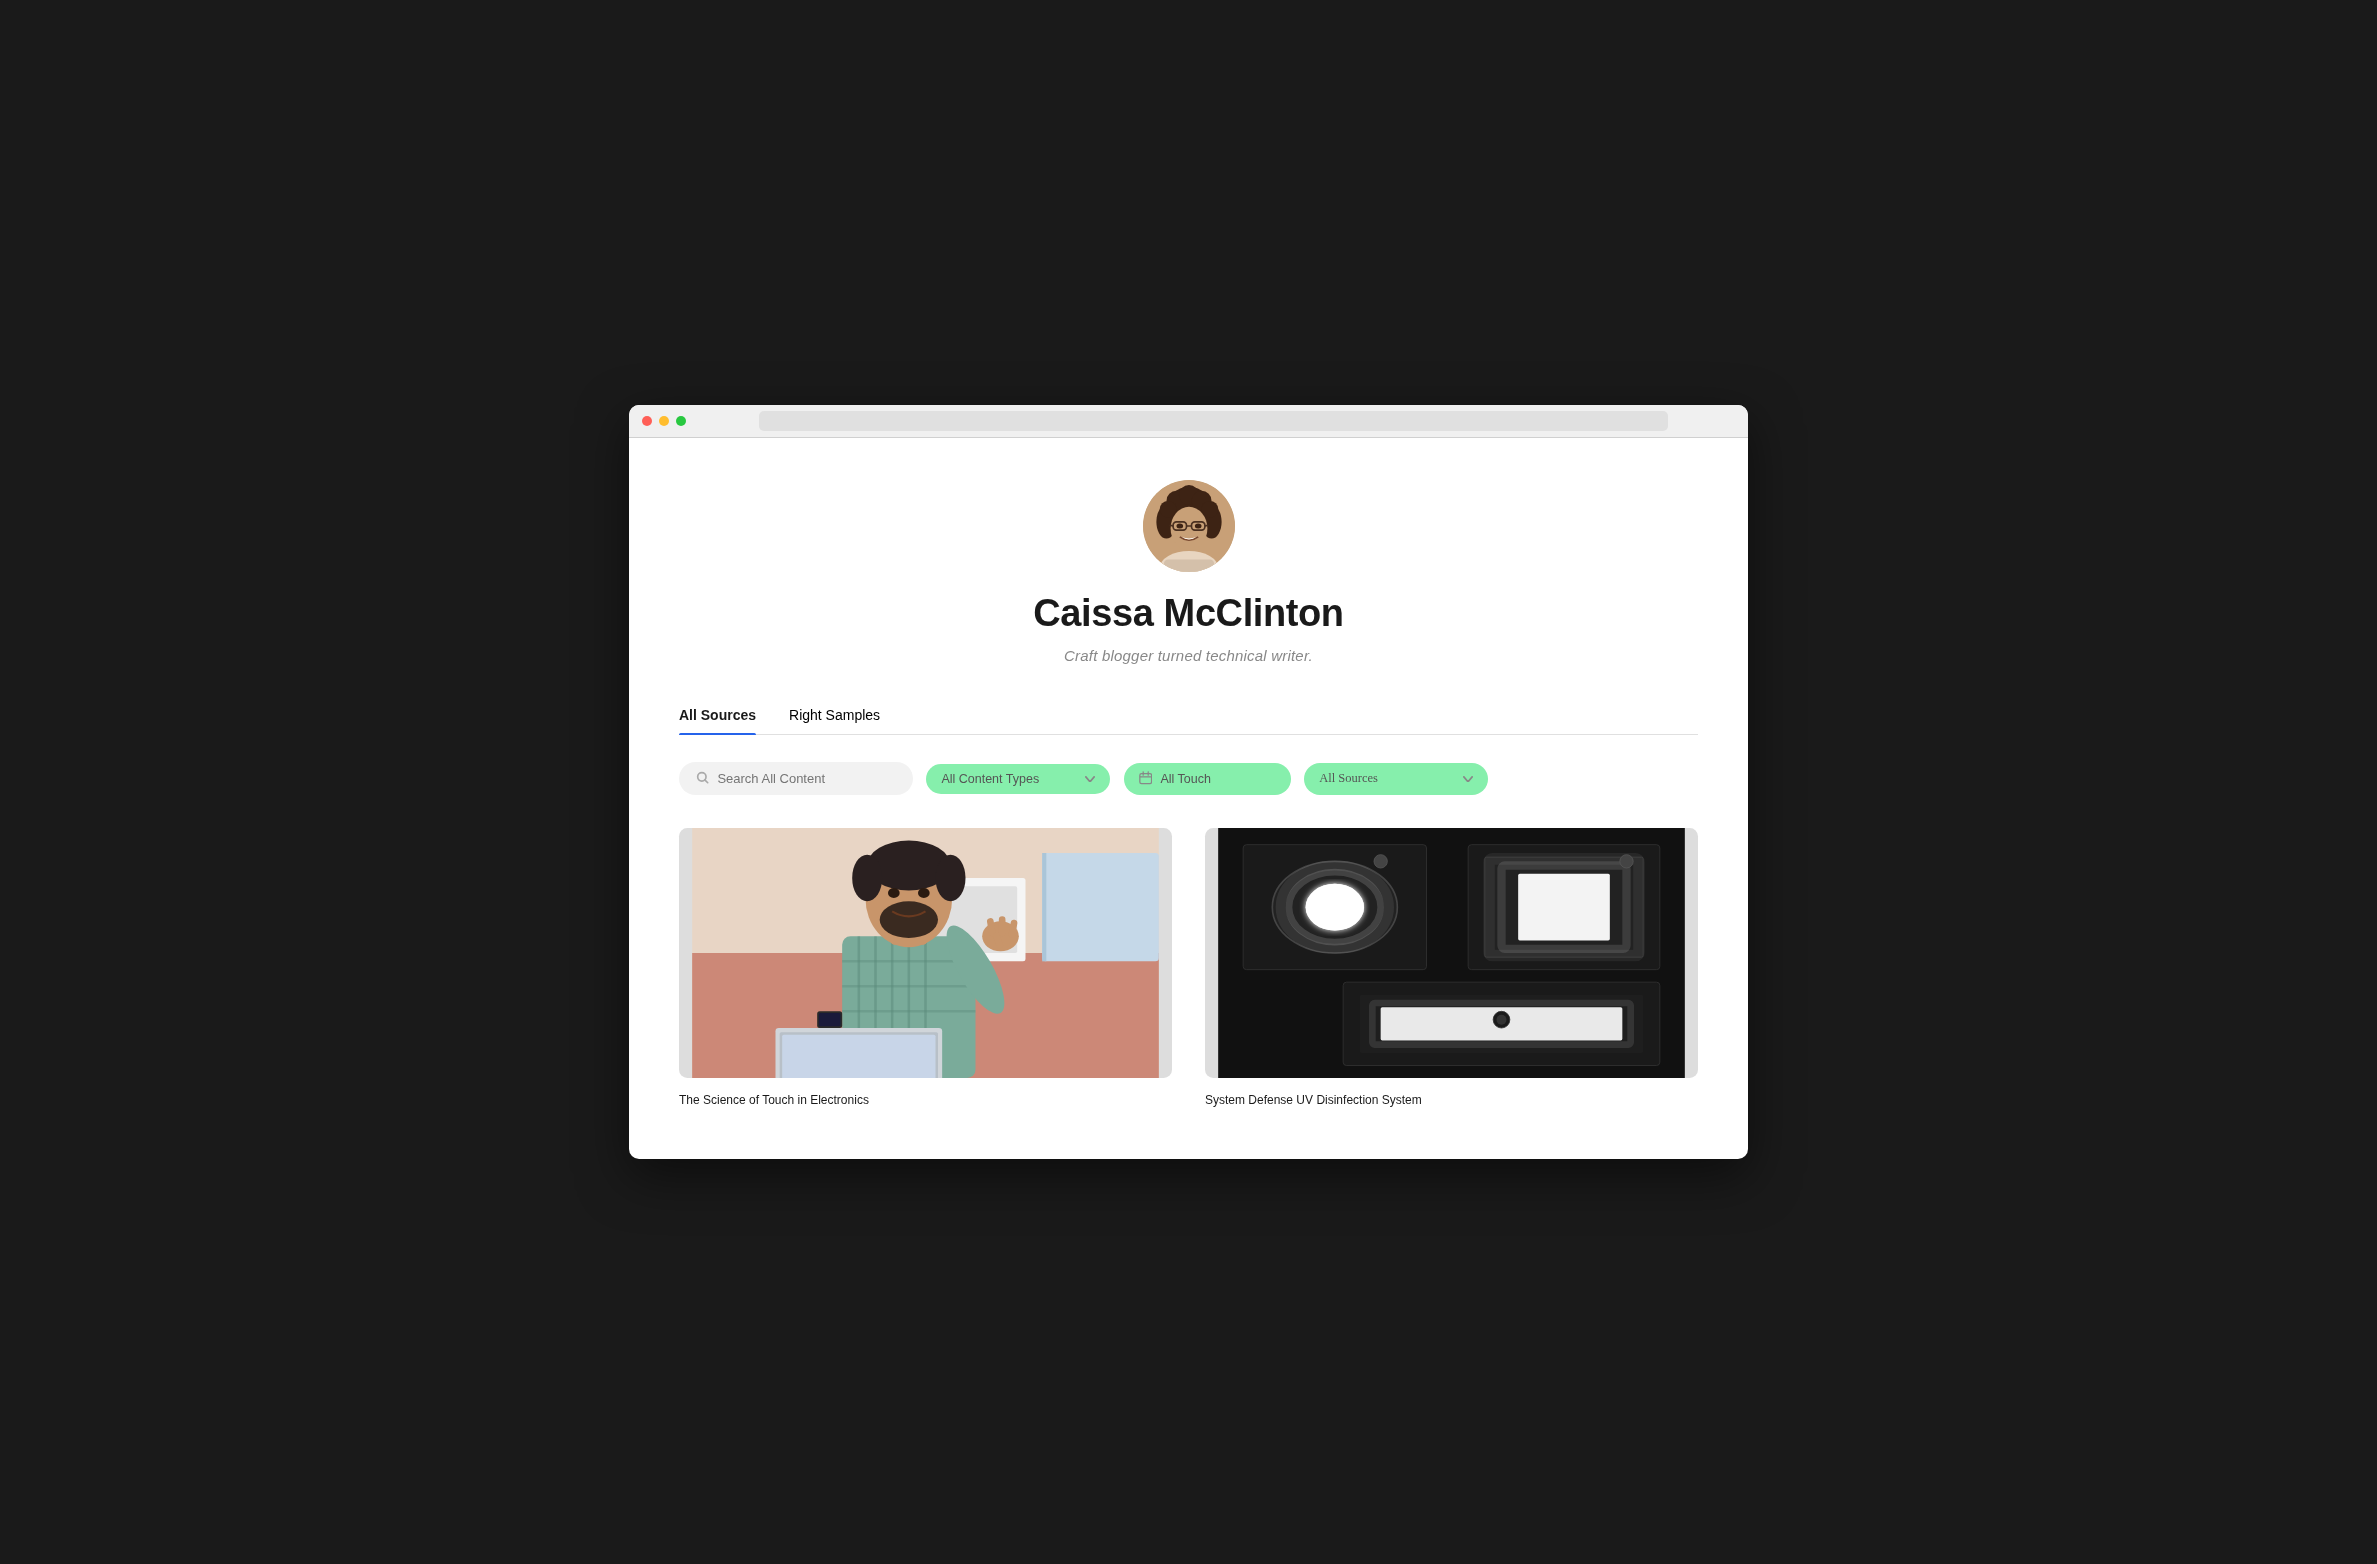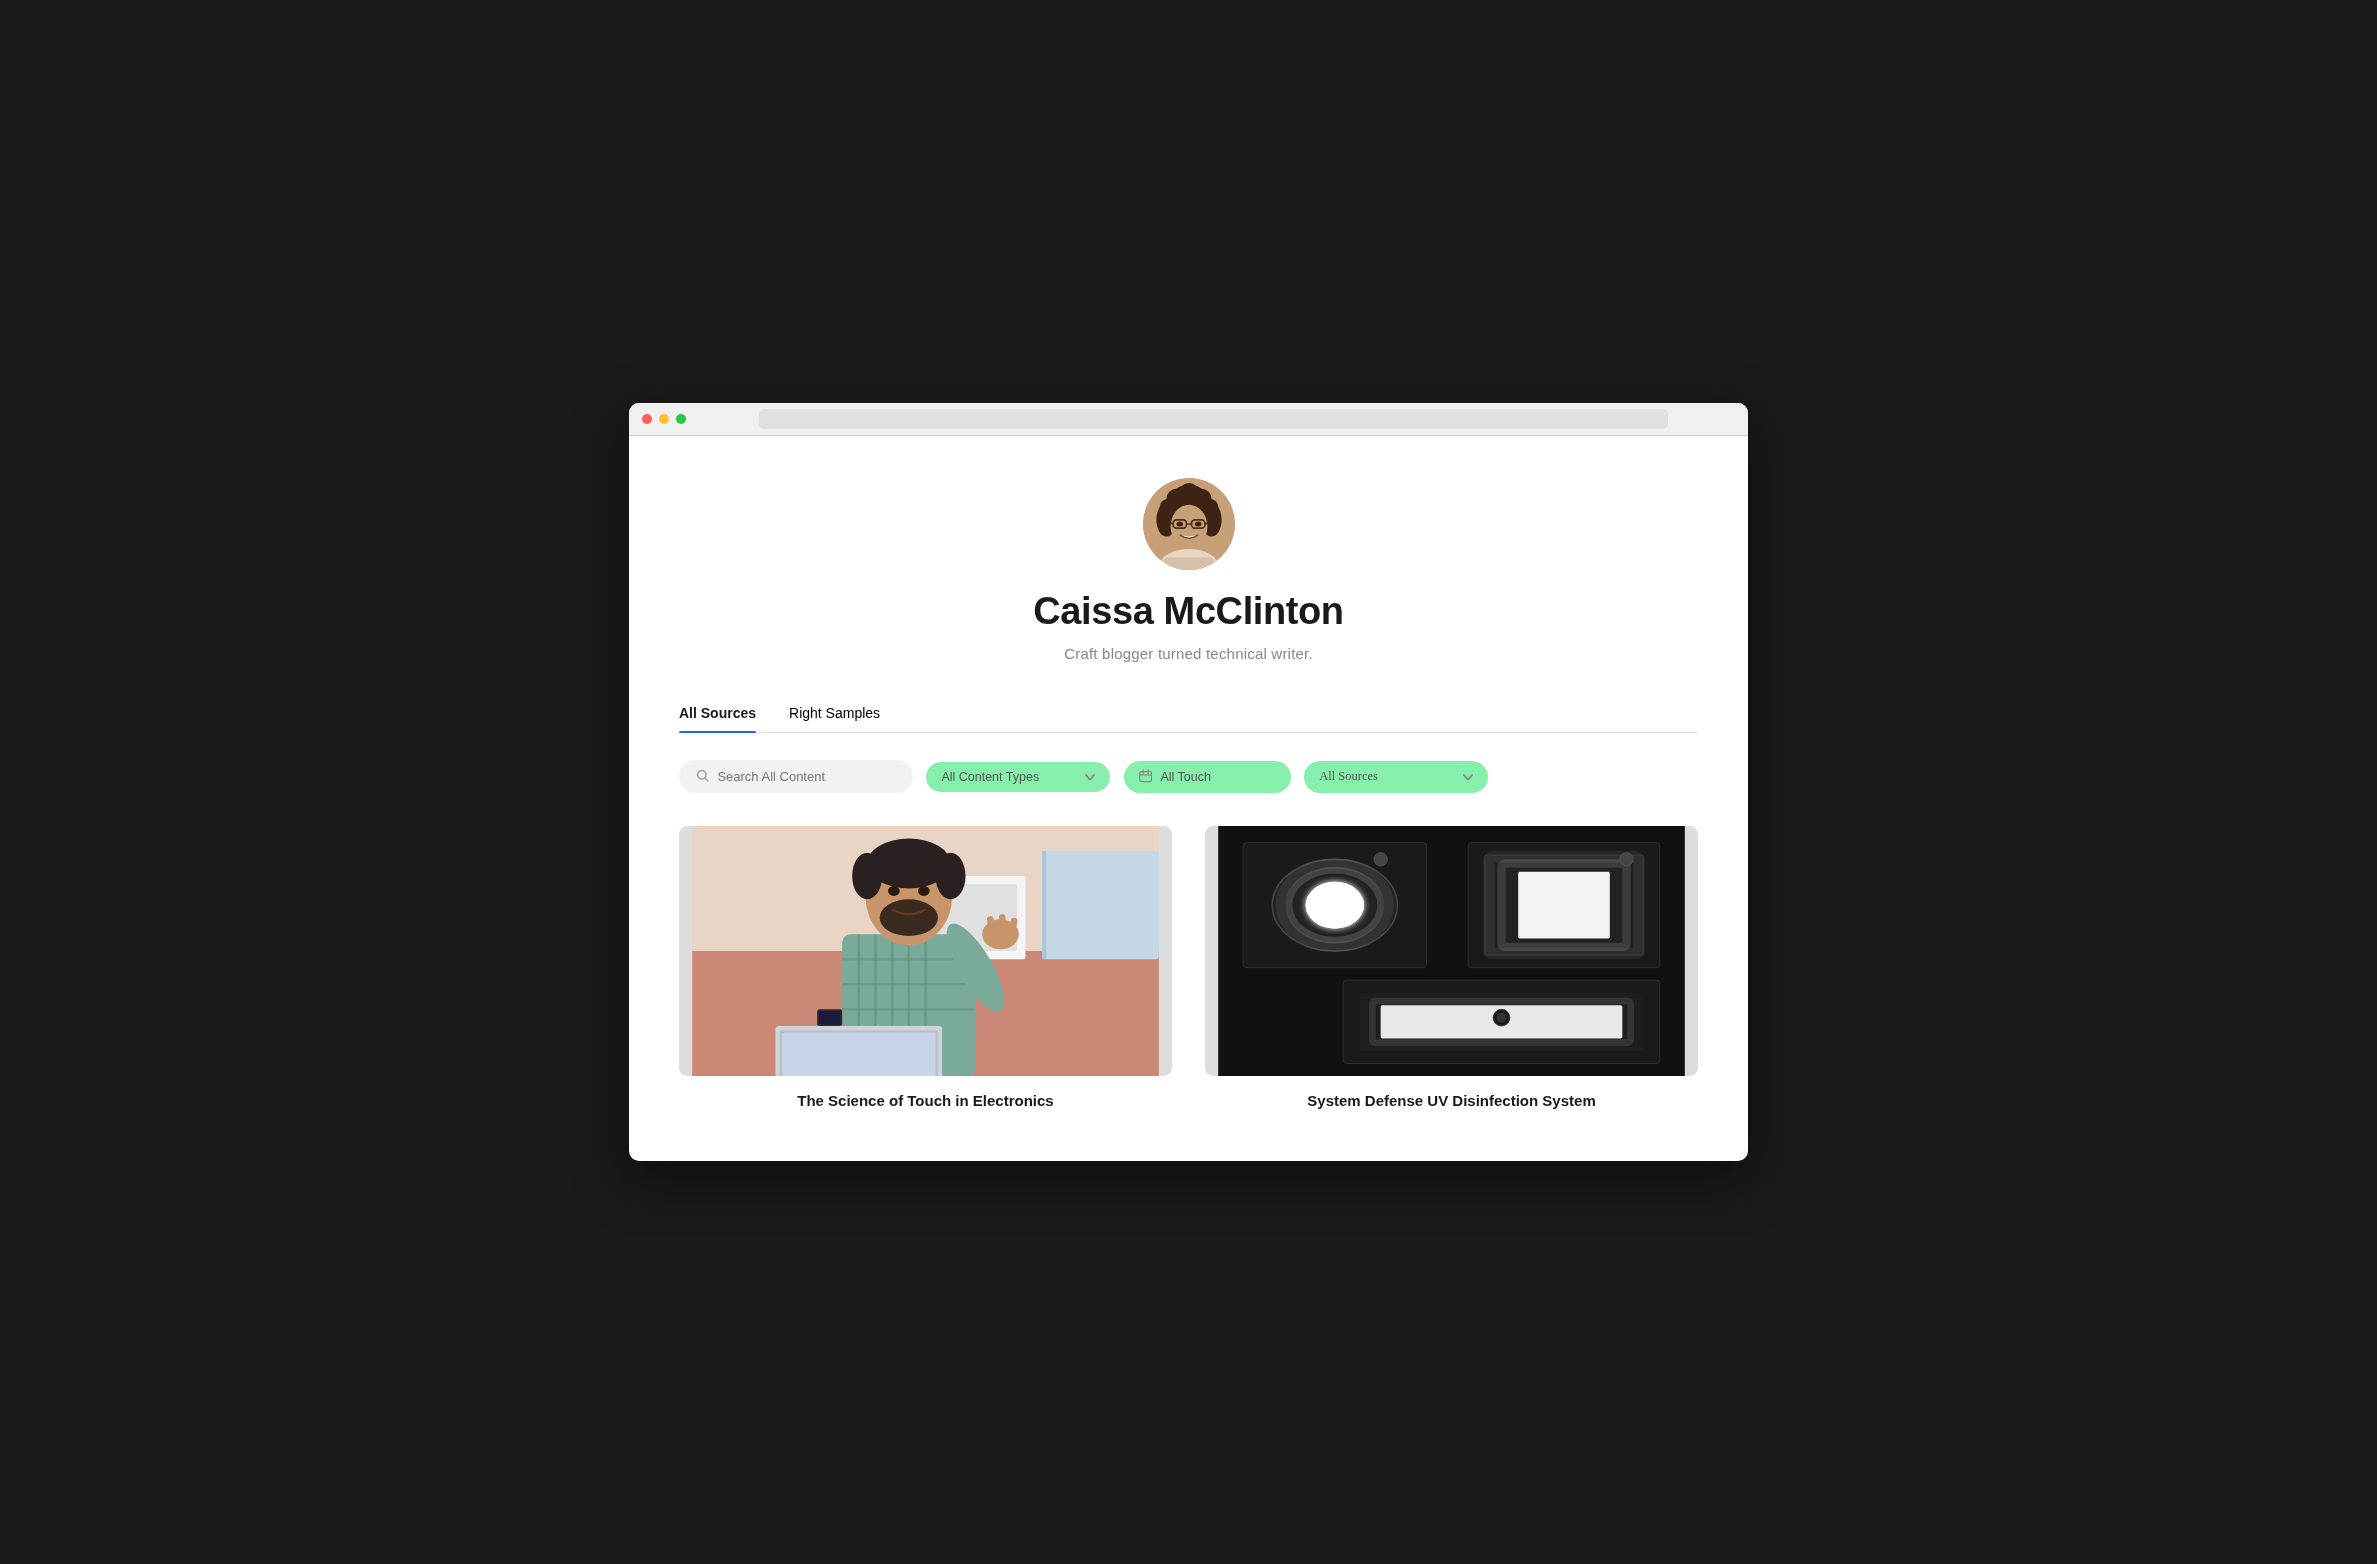--- a/index.html
+++ b/index.html
@@ -85,20 +85,21 @@
       font-size: 38px;
       font-weight: 700;
       color: #1a1a1a;
       margin-bottom: 11.7px;
       letter-spacing: -0.4px;
     }
 
     .profile-bio {
       font-size: 15px;
       color: #888;
+      font-style: italic;
       letter-spacing: 0.2px;
     }
 
     
     .tabs-section {
       border-bottom: 0.8px solid #e0e0e0;
       margin-bottom: 27px;
       display: flex;
       gap: 33px;
     }
@@ -219,25 +220,24 @@
     .card-image {
       width: 100%;
       height: 250px;
       border-radius: 8.3px;
       overflow: hidden;
       margin-bottom: 15px;
       background: #ddd;
     }
 
     .card-title {
-      font-size: 15px;
-      font-weight: 700;
+      font-size: 12px;
+      font-weight: 400;
       color: #1a1a1a;
       line-height: 1.3;
-      text-align: center;
     }
 
     
     .person-svg {
       width: 100%;
       height: 100%;
     }
   </style>
 </head>
 <body>

